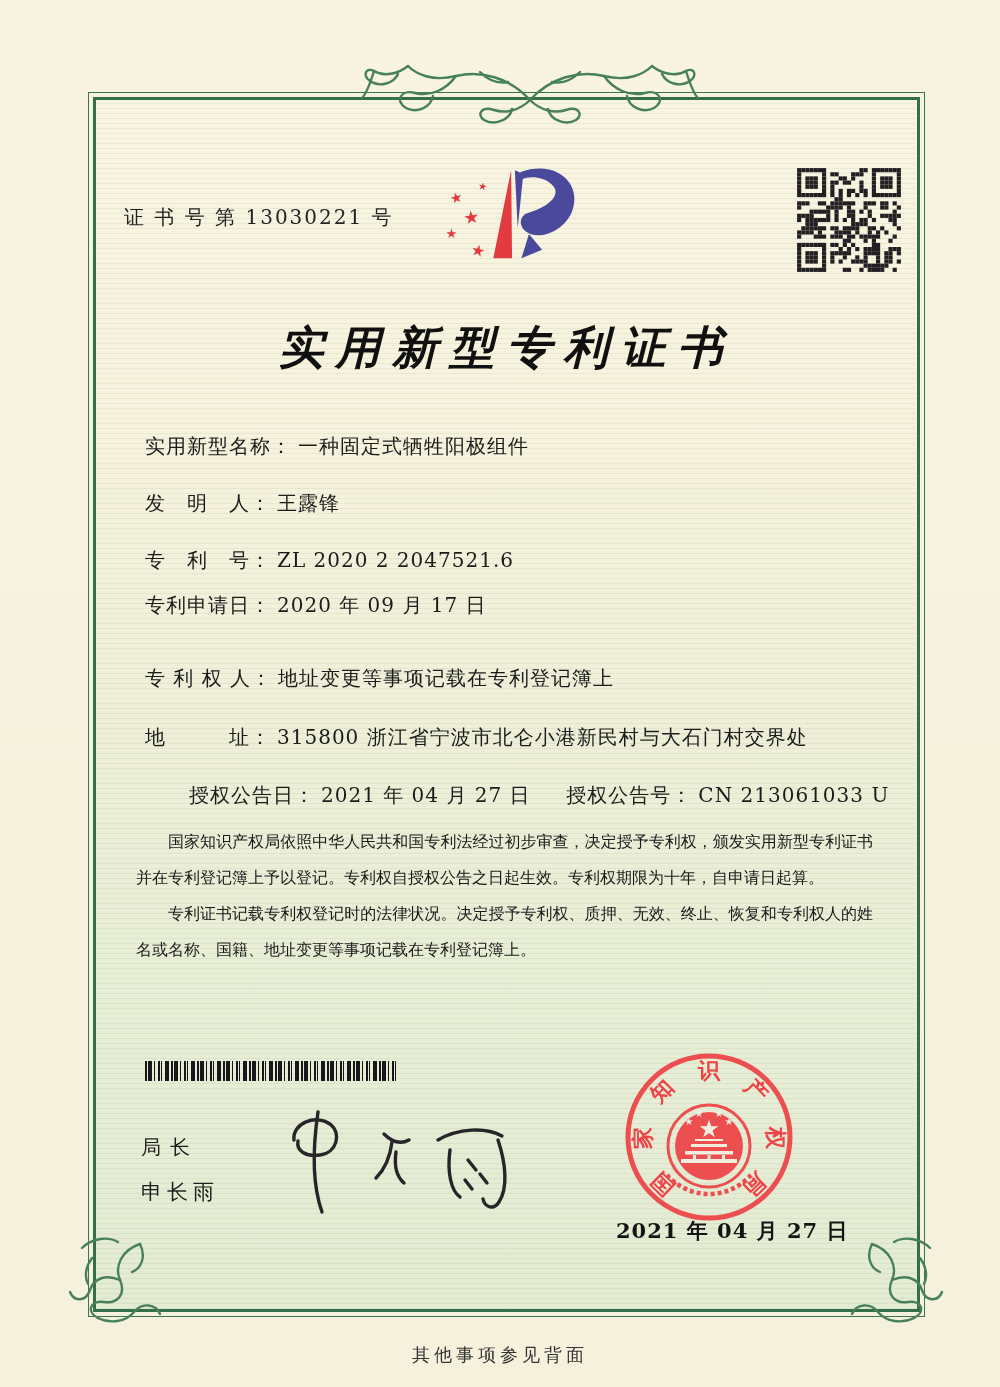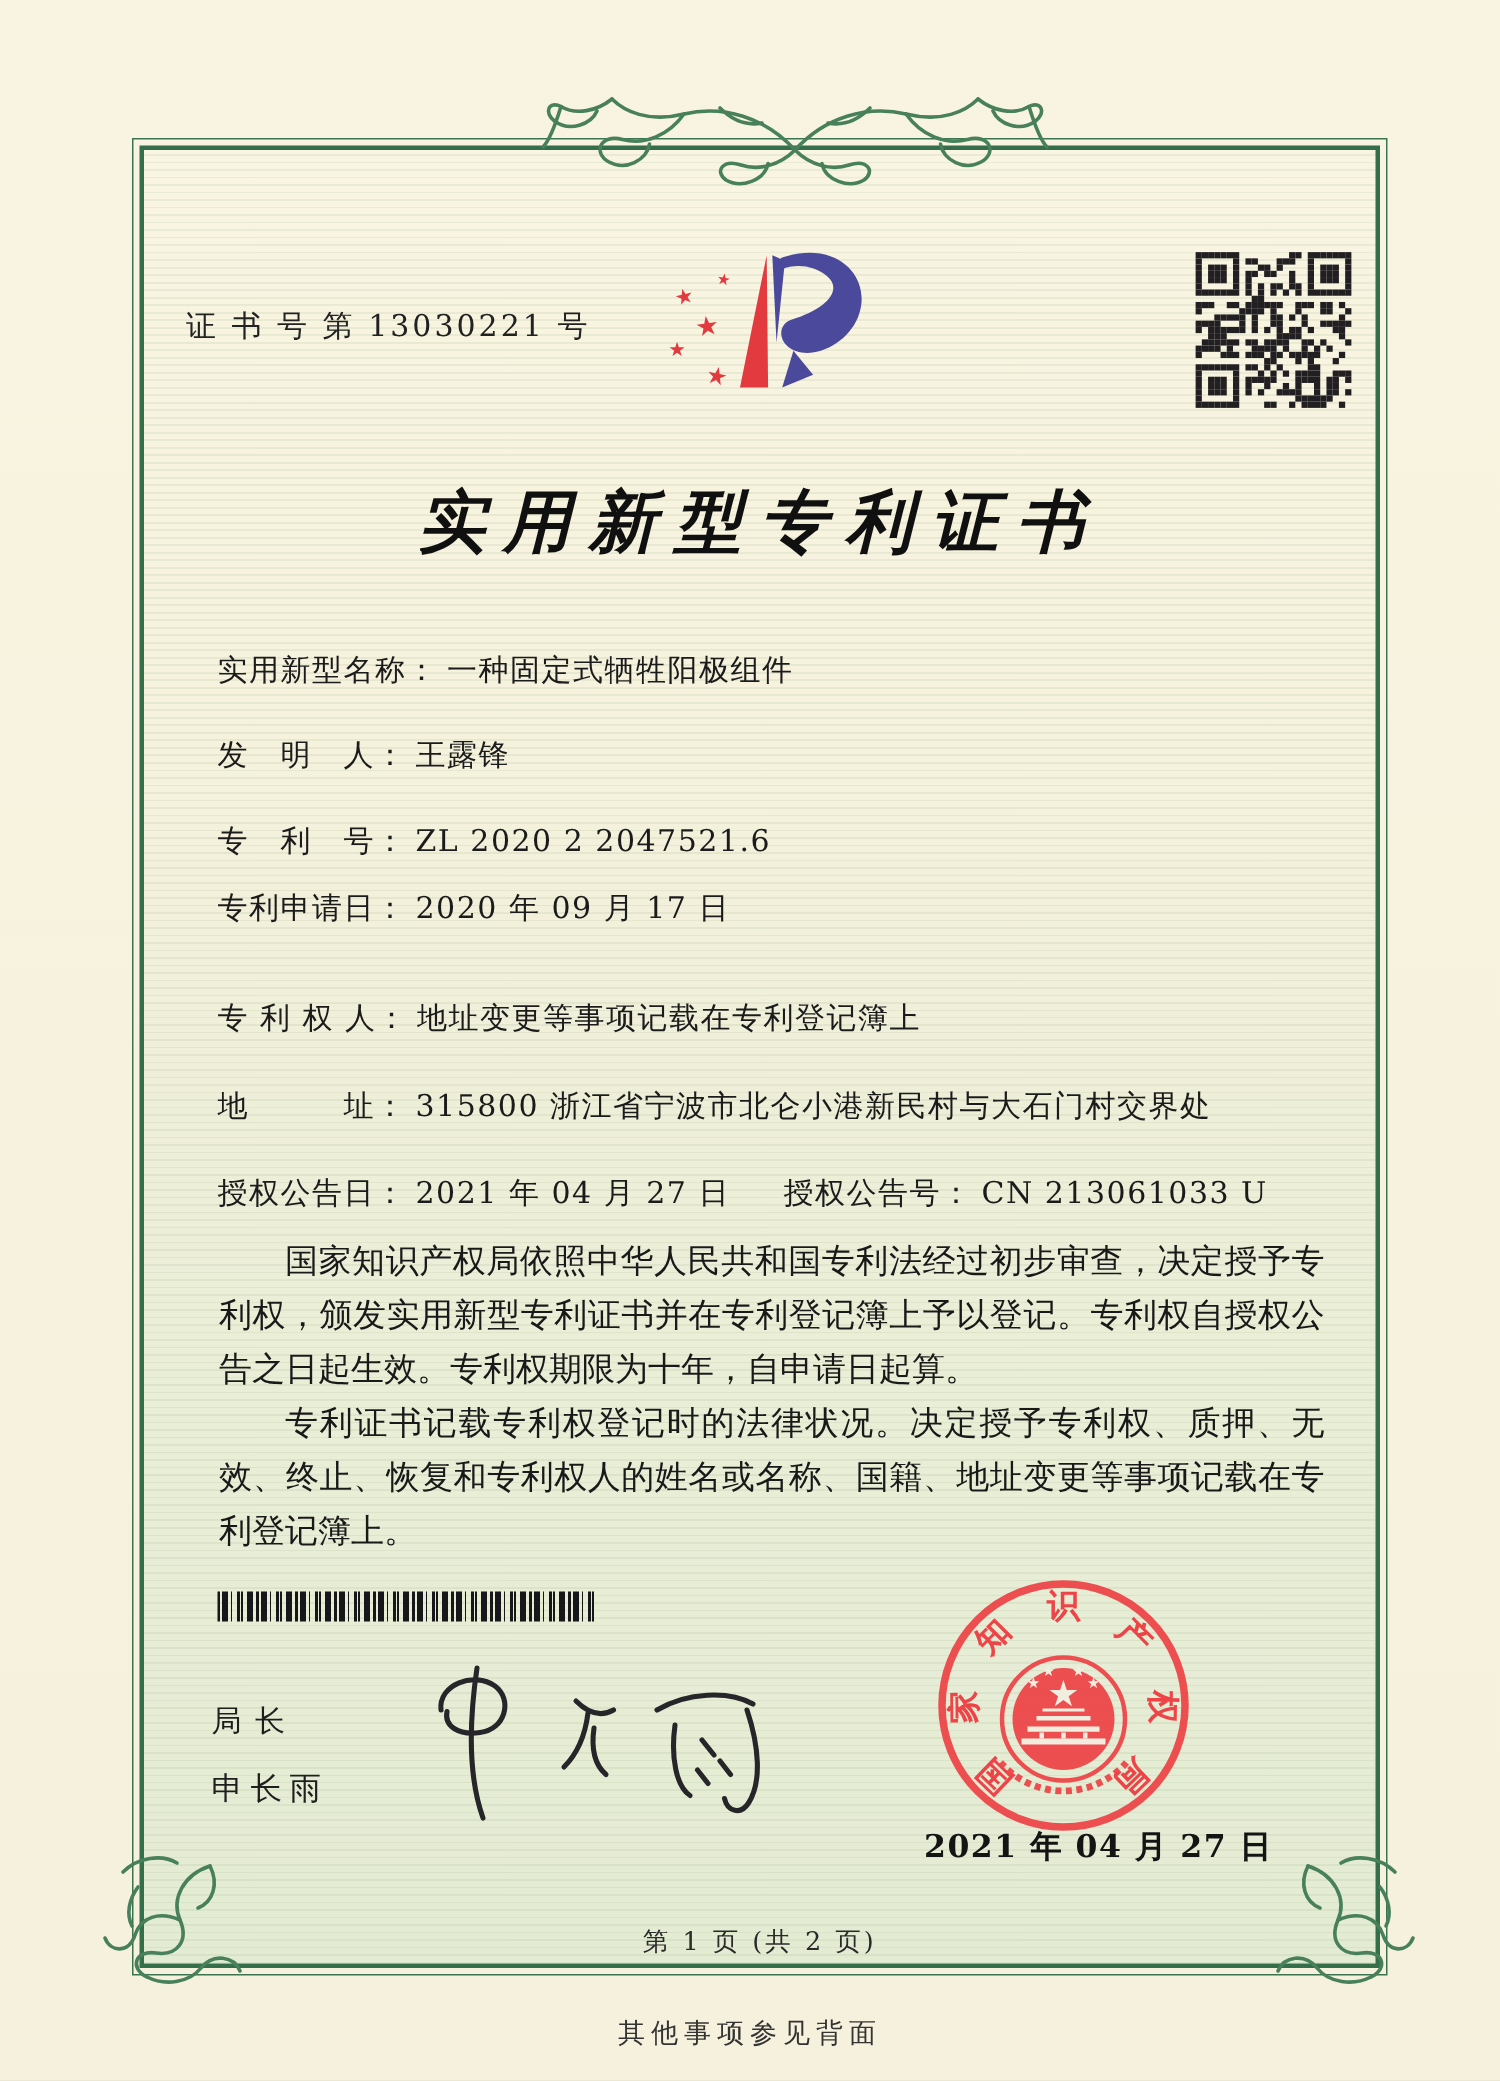--- a/index.html
+++ b/index.html
@@ -20,21 +20,21 @@
     background:
       repeating-linear-gradient(0deg,rgba(120,160,110,0.12) 0 1px,rgba(120,160,110,0) 1px 5px),
       linear-gradient(180deg,#f9f5e2 0%,#f6f2de 30%,#efefd9 52%,#e9eed7 70%,#e4ebd3 100%);
   }
   .orn{position:absolute;pointer-events:none;}
   .txt{position:absolute;white-space:nowrap;}
   .cert-no{left:124px;top:160px;font-size:20px;letter-spacing:2px;color:#222;margin-top:44px;}
   .title{left:88px;width:837px;top:318px;text-align:center;font-size:45px;font-weight:700;letter-spacing:12px;color:#101010;font-style:italic;}
   .frow{position:absolute;left:145px;font-size:20px;letter-spacing:1px;color:#1b1b1b;}
   .frow .val{margin-left:6px;}
-  .paras{position:absolute;left:146px;top:824px;width:737px;font-size:22px;line-height:36px;text-align:justify;color:#191919;}
+  .paras{position:absolute;left:136px;top:824px;width:737px;font-size:16px;line-height:36px;text-align:justify;color:#191919;}
   .paras p{margin:0;text-indent:2em;}
   .barcode{
     position:absolute;left:145px;top:1061px;width:252px;height:20px;
     background:repeating-linear-gradient(90deg,
       #17161a 0 2px,transparent 2px 3px,
       #17161a 3px 7px,transparent 7px 9px,
       #17161a 9px 10px,transparent 10px 13px,
       #17161a 13px 15px,transparent 15px 16px,
       #17161a 16px 17px,transparent 17px 20px,
       #17161a 20px 24px,transparent 24px 26px);
@@ -448,21 +448,21 @@
   </div>
   <div class="frow" style="top:592px;">
     <span>专利申请日：</span><span class="val">2020 年 09 月 17 日</span>
   </div>
   <div class="frow" style="top:665px;">
     <span>专 利 权 人：</span><span class="val">地址变更等事项记载在专利登记簿上</span>
   </div>
   <div class="frow" style="top:724px;">
     <span>地　　　址：</span><span class="val">315800 浙江省宁波市北仑小港新民村与大石门村交界处</span>
   </div>
-  <div class="frow" style="top:782px;">
+  <div class="frow" style="top:782px;margin-left:44px;">
     <span style="display:inline-block;width:370px;">
       <span>授权公告日：</span><span class="val">2021 年 04 月 27 日</span>
     </span>
     <span>
       <span>授权公告号：</span><span class="val">CN 213061033 U</span>
     </span>
   </div>
 
   <div class="paras">
     <p>国家知识产权局依照中华人民共和国专利法经过初步审查，决定授予专利权，颁发实用新型专利证书并在专利登记簿上予以登记。专利权自授权公告之日起生效。专利权期限为十年，自申请日起算。</p>
@@ -516,16 +516,15 @@
       <span style="left: 42.1525px; top: 135.476px; transform: translate(-50%, -50%) rotate(-136deg);">国</span>
       <span style="left: 22.0045px; top: 88.7679px; transform: translate(-50%, -50%) rotate(-90.6667deg);">家</span>
       <span style="left: 41.0602px; top: 41.6033px; transform: translate(-50%, -50%) rotate(-45.3333deg);">知</span>
       <span style="left: 88px; top: 22px; transform: translate(-50%, -50%) rotate(0deg);">识</span>
       <span style="left: 134.94px; top: 41.6033px; transform: translate(-50%, -50%) rotate(45.3333deg);">产</span>
       <span style="left: 153.996px; top: 88.7679px; transform: translate(-50%, -50%) rotate(90.6667deg);">权</span>
       <span style="left: 133.847px; top: 135.476px; transform: translate(-50%, -50%) rotate(136deg);">局</span>
     </div>
   <div class="txt seal-date">2021 年 04 月 27 日</div>
 
-  <div class="txt footer-page">第 1 页 (共 2 页)</div>
   <div class="txt back-note">其他事项参见背面</div>
 
 </div>
 
 </body></html>

